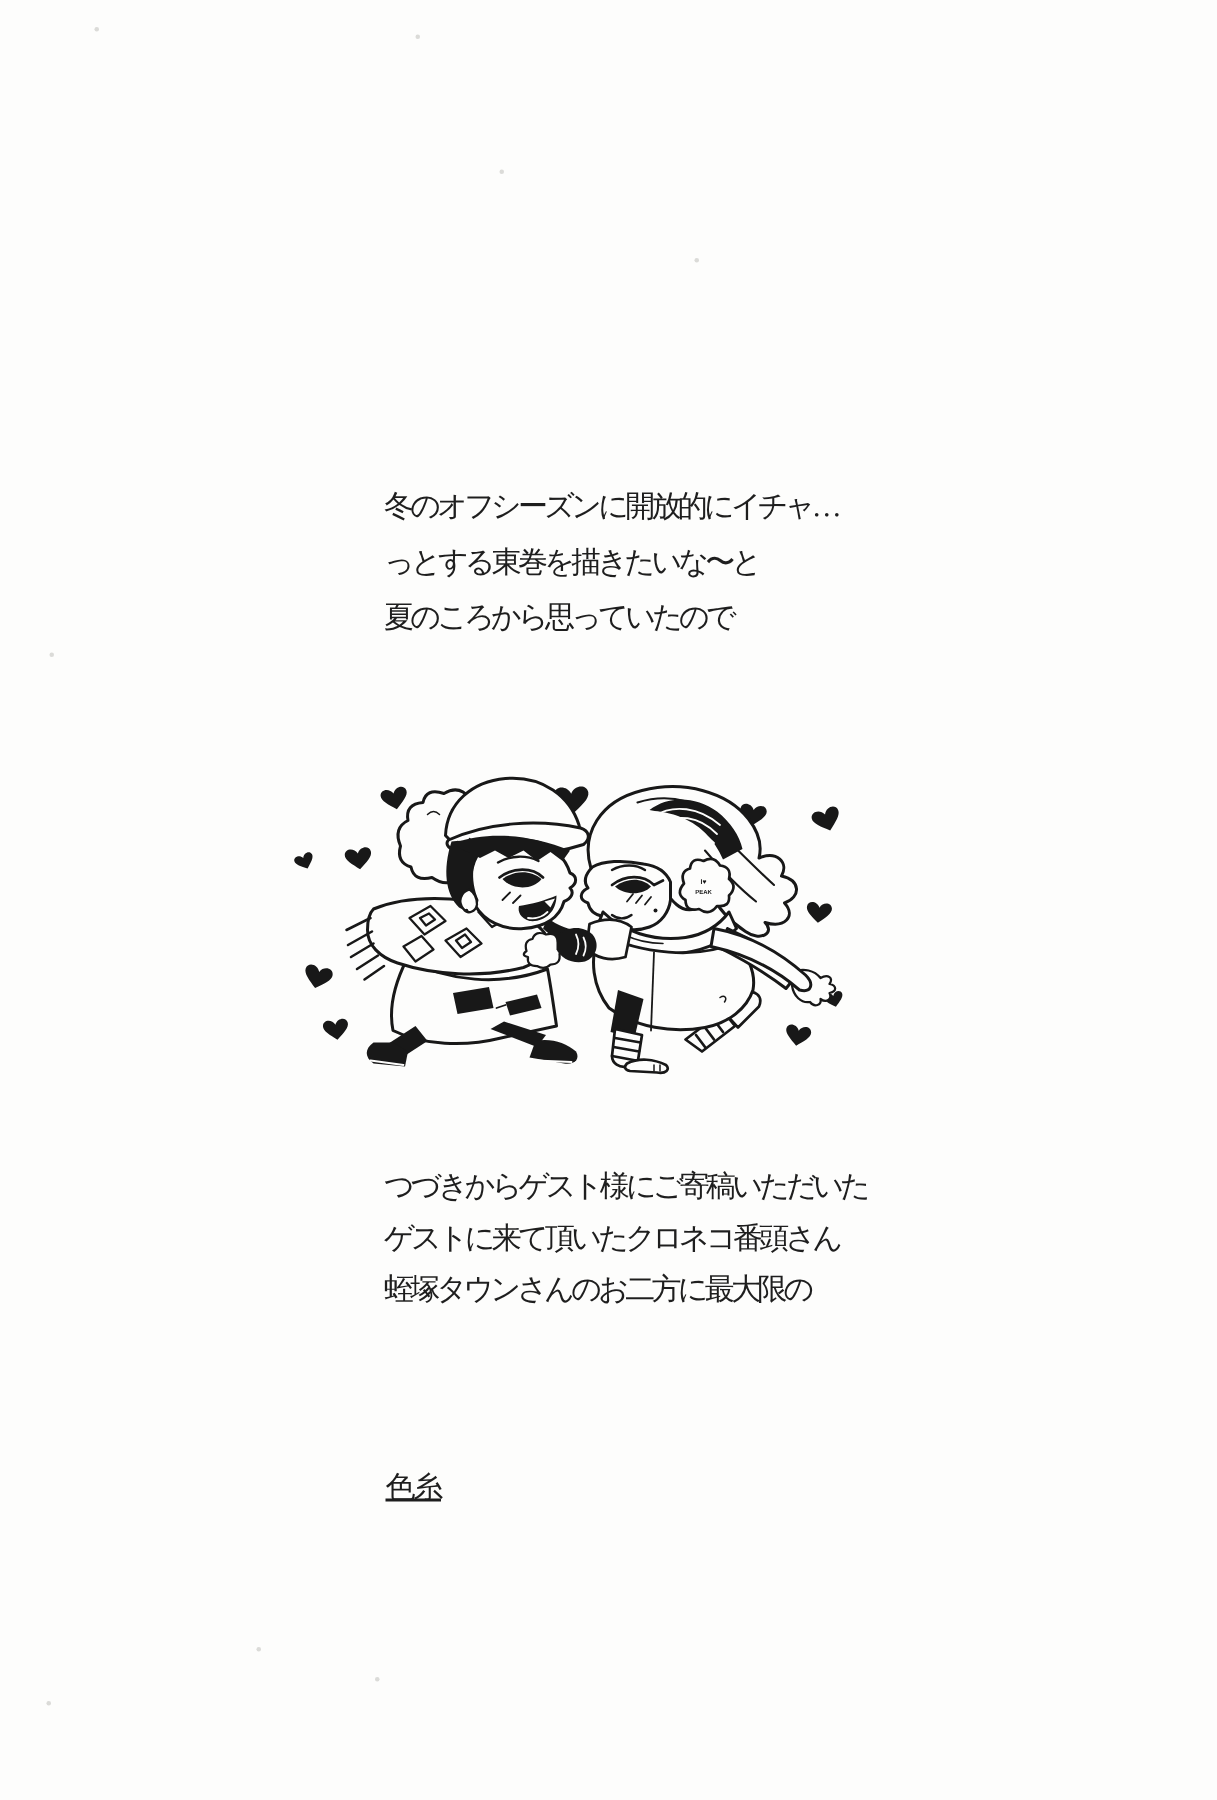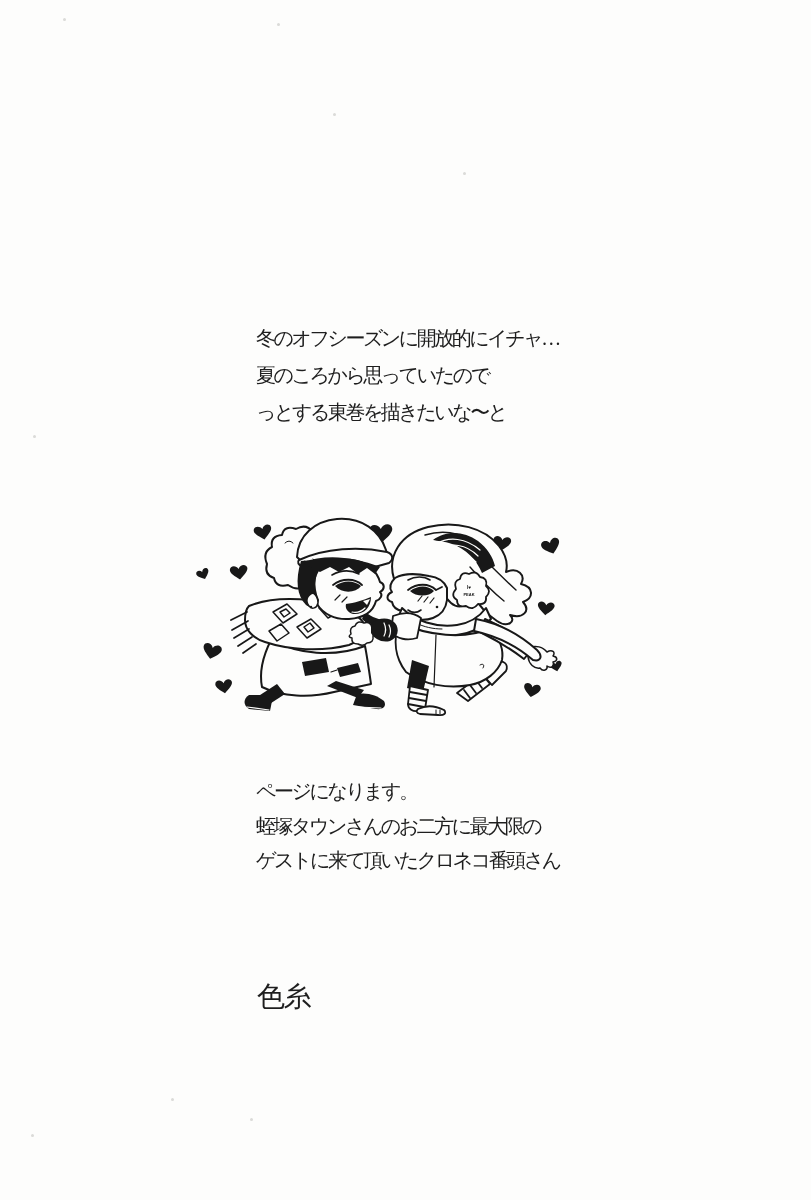--- a/index.html
+++ b/index.html
@@ -5,21 +5,21 @@
   html,body { margin:0; padding:0; }
   body { width:811px; height:1200px; background:#f4f4f2; }
   .page {
     position:relative; width:811px; height:1200px; overflow:hidden;
     background:var(--paper,#fdfdfc); color:var(--ink,#1e1e1e);
     font-family:"Liberation Serif","DejaVu Serif",serif;
   }
   .text-block { position:absolute; left:256px; font-size:20px; letter-spacing:-2.5px; white-space:nowrap; }
   .block1 { top:320px; line-height:37px; }
   .block2 { top:774px; line-height:34.5px; }
-  .signature { position:absolute; left:257px; top:978px; font-size:28px; letter-spacing:-1.5px; }
+  .signature { position:absolute; left:257px; top:978px; font-size:20px; letter-spacing:-1.5px;text-decoration:underline; }
   .illustration { position:absolute; left:185px; top:500px; width:400px; height:220px; margin:0; }
   .illustration svg { display:block; width:100%; height:100%; }
   
   .o  { fill:var(--paper,#fdfdfc); stroke:var(--ink-draw,#181818); stroke-width:2; stroke-linejoin:round; stroke-linecap:round; }
   .o15{ fill:var(--paper,#fdfdfc); stroke:var(--ink-draw,#181818); stroke-width:1.5; stroke-linejoin:round; stroke-linecap:round; }
   .l  { fill:none; stroke:var(--ink-draw,#181818); stroke-width:1.4; stroke-linecap:round; stroke-linejoin:round; }
   .l1 { fill:none; stroke:var(--ink-draw,#181818); stroke-width:1; stroke-linecap:round; }
   .l12{ fill:none; stroke:var(--ink-draw,#181818); stroke-width:1.2; stroke-linecap:round; }
   .l15{ fill:none; stroke:var(--ink-draw,#181818); stroke-width:1.5; stroke-linecap:round; stroke-linejoin:round; }
   .l16{ fill:none; stroke:var(--ink-draw,#181818); stroke-width:1.6; stroke-linecap:round; }
@@ -40,22 +40,22 @@
   <div class="speck" style="left:277px;top:23px;"></div>
   <div class="speck" style="left:333px;top:113px;"></div>
   <div class="speck" style="left:463px;top:172px;"></div>
   <div class="speck" style="left:33px;top:435px;"></div>
   <div class="speck" style="left:171px;top:1098px;"></div>
   <div class="speck" style="left:250px;top:1118px;"></div>
   <div class="speck" style="left:31px;top:1134px;"></div>
 
   <section class="text-block block1">
     <div>冬のオフシーズンに開放的にイチャ…</div>
+    <div>っとする東巻を描きたいな〜と</div>
     <div>夏のころから思っていたので</div>
-    <div>っとする東巻を描きたいな〜と</div>
   </section>
 
   <figure class="illustration" aria-label="Two chibi characters in winter clothes running toward each other and kissing while holding hands, surrounded by small black hearts" style="--ink-draw: #181818;">
     <svg viewBox="0 0 400 220" xmlns="http://www.w3.org/2000/svg">
       <defs>
         <path id="heart" d="M 0,-3 C -2,-7.5 -8.2,-7.6 -8.8,-3.2 C -9.2,0.2 -4.8,3.6 0,7.6 C 4.8,3.6 9.2,0.2 8.8,-3.2 C 8.2,-7.6 2,-7.5 0,-3 Z"></path>
       </defs>
 
       <g class="b">
         <use href="#heart" transform="translate(78,32) rotate(-12)"></use>
@@ -148,19 +148,19 @@
       <g>
         <path class="o18 o" style="stroke-width:1.8" d="M 208,116 C 218,112 228,112 236,118 L 232,138 C 222,141 212,139 206,132 Z"></path>
         <path class="o15" d="M 166,134 Q 164,127 170,126 Q 172,120 179,123 Q 186,121 187,128 Q 192,131 188,136 Q 189,143 182,143 Q 178,147 173,144 Q 166,144 167,138 Q 162,137 166,134 Z"></path>
         <path class="b" d="M 186,124 C 194,117 204,117 210,123 C 215,129 213,138 205,141 C 197,143 189,139 186,133 Z"></path>
         <path class="wl" d="M 199,123 C 201,127 201,132 199,136 M 204,125 C 206,129 206,133 204,137"></path>
       </g>
     </svg>
   </figure>
 
   <section class="text-block block2">
-    <div>ページになります。</div>
+    <div>つづきからゲスト様にご寄稿いただいた</div>
+    <div>ゲストに来て頂いたクロネコ番頭さん</div>
     <div>蛭塚タウンさんのお二方に最大限の</div>
-    <div>ゲストに来て頂いたクロネコ番頭さん</div>
   </section>
 
   <div class="signature">色糸</div>
 </div>
 
 </body></html>

